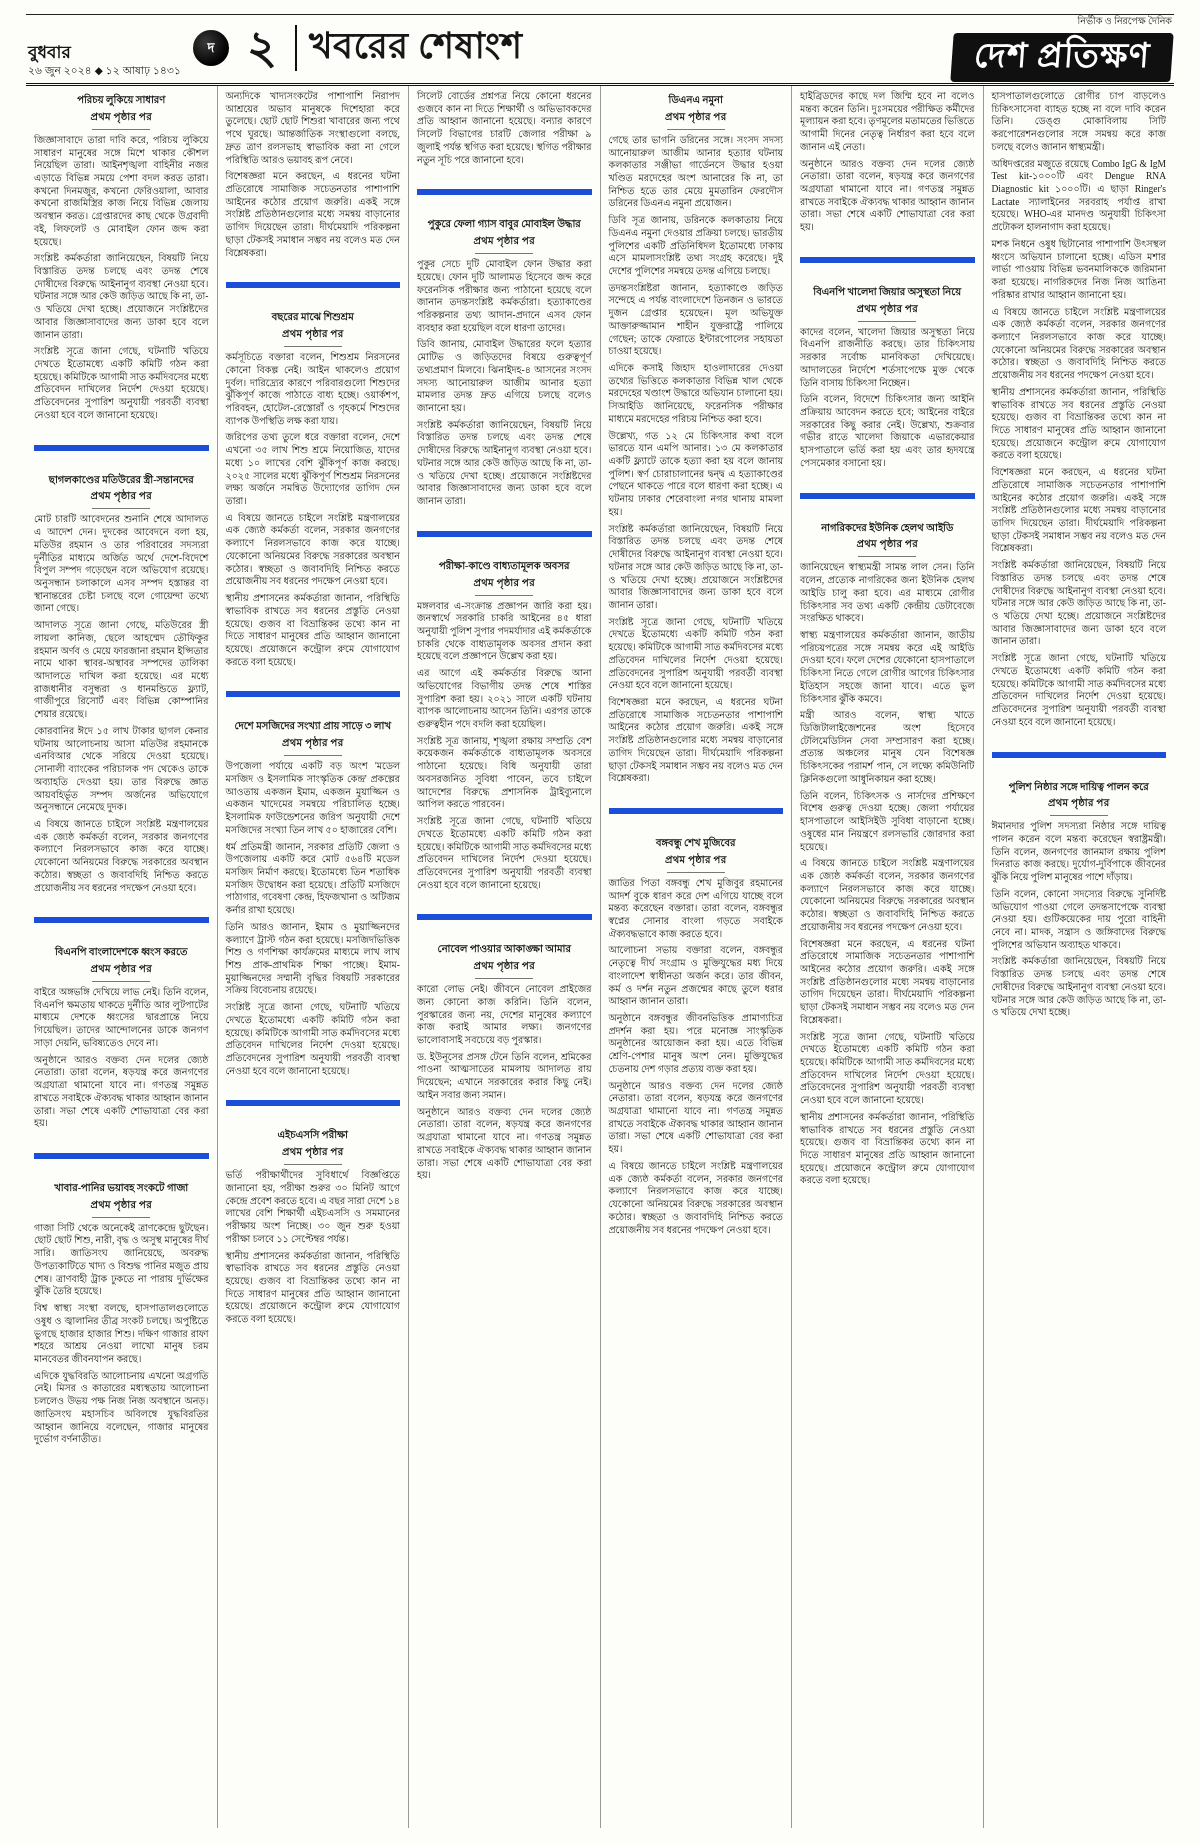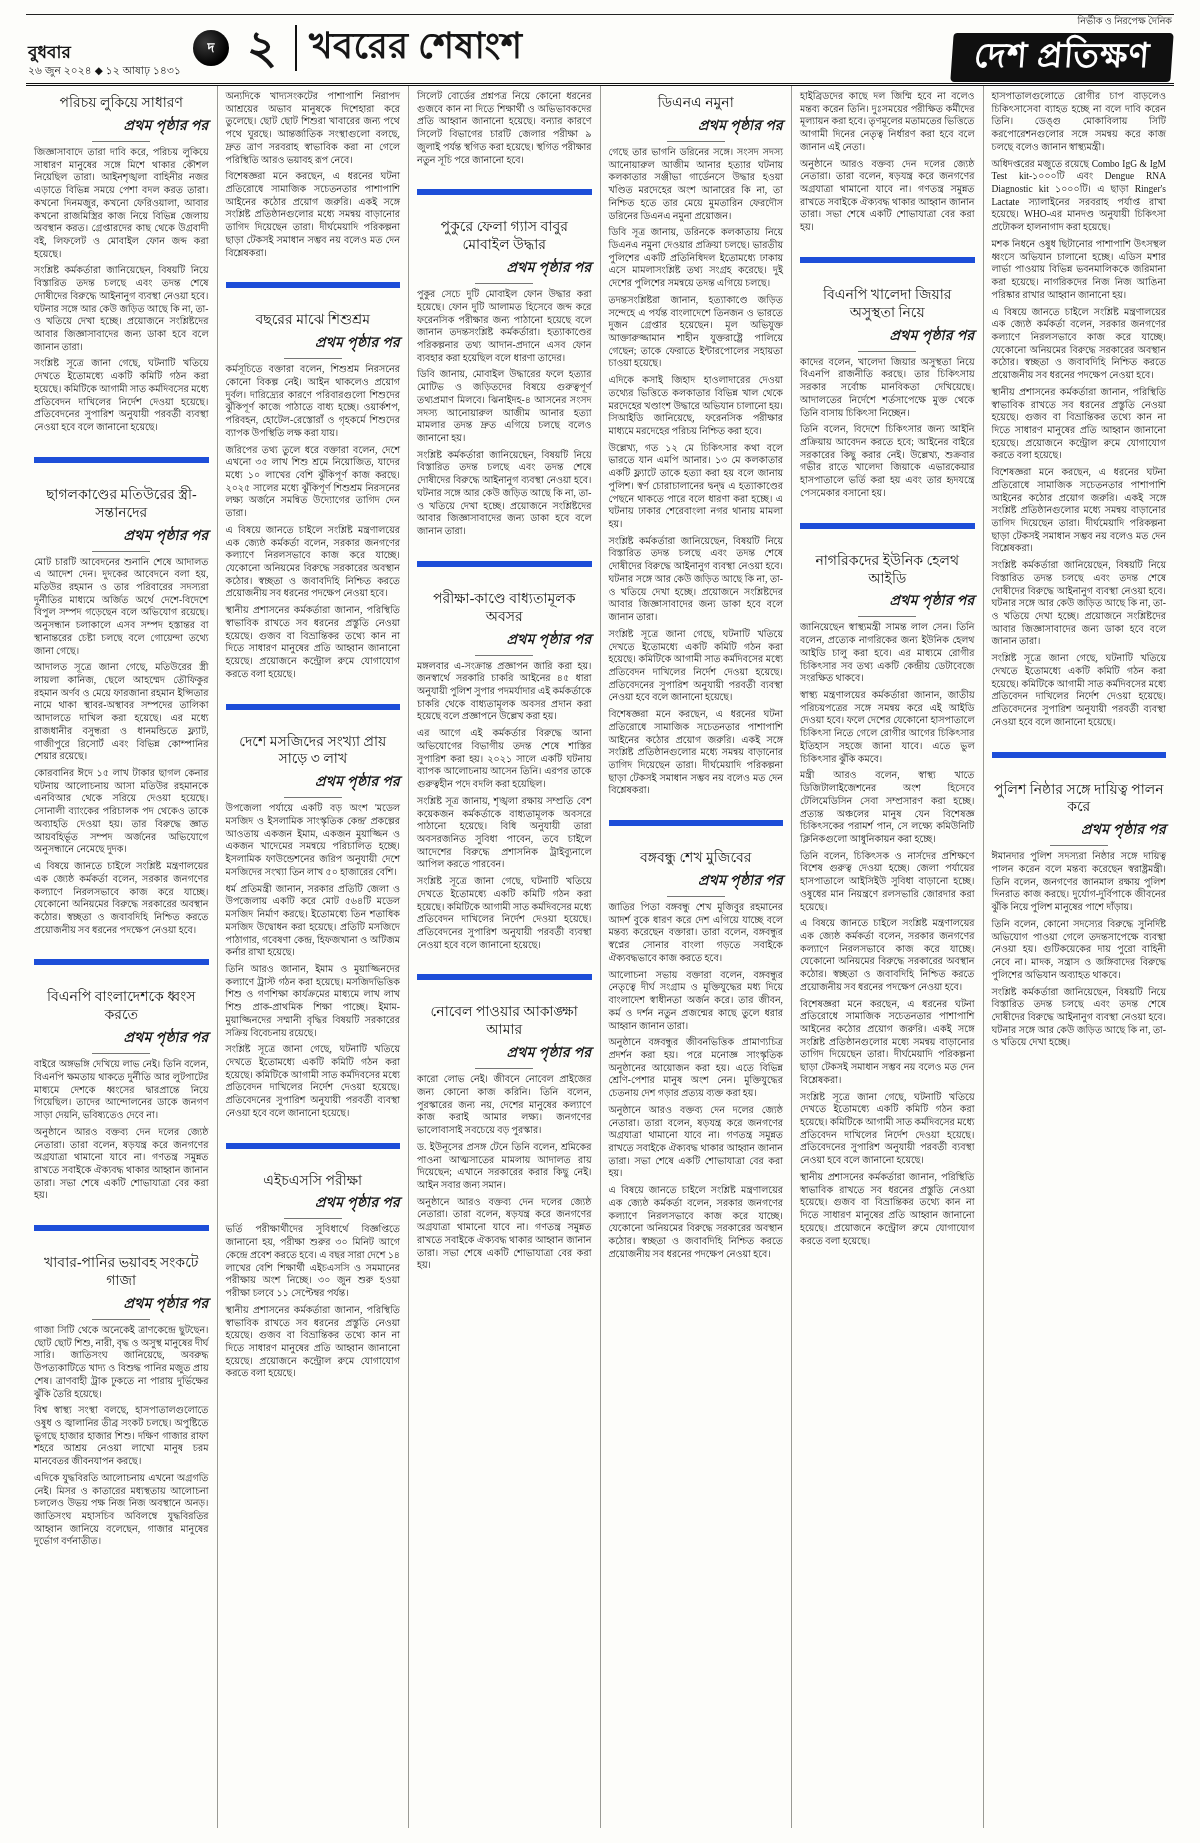--- a/index.html
+++ b/index.html
@@ -42,25 +42,25 @@
   
   .columns{display:flex;height:1742px;overflow:hidden;}
   .col{
     flex:1 1 0;min-width:0;padding:4px 8px 0 8px;border-right:1px solid var(--rule);
     box-sizing:border-box;overflow:hidden;
   }
   .col:last-child{border-right:none;}
   article.article{margin:0;}
   article.article + article.article{border-top:6px solid #1d4ed8;margin-top:23px;padding-top:19px;}
   .headline{
-    font-size:14px;font-weight:normal;text-align:center;line-height:1.28;
+    font-size:10px;font-weight:bold;text-align:center;line-height:1.28;
     margin:4px 2px 2px 2px;
   }
   .cont-label{
-    font-size:14px;font-weight:bold;text-align:right;margin:0 0 4px 0;letter-spacing:.3px;font-style:italic;
+    font-size:10px;font-weight:bold;text-align:center;margin:0 0 4px 0;letter-spacing:.3px;
   }
   .cont-label::after{
     content:"";display:block;width:58px;height:1px;background:#777;margin:3px auto 0 auto;
   }
   p.body-text{
     font-size:9.5px;line-height:1.34;text-align:justify;margin:0 0 4px 0;
     word-break:break-word;
   }
 </style>
 </head>
@@ -110,21 +110,21 @@
         <article class="article">
           <h2 class="headline">খাবার-পানির ভয়াবহ সংকটে গাজা</h2>
           <div class="cont-label">প্রথম পৃষ্ঠার পর</div>
           <p class="body-text">গাজা সিটি থেকে অনেকেই ত্রাণকেন্দ্রে ছুটছেন। ছোট ছোট শিশু, নারী, বৃদ্ধ ও অসুস্থ মানুষের দীর্ঘ সারি। জাতিসংঘ জানিয়েছে, অবরুদ্ধ উপত্যকাটিতে খাদ্য ও বিশুদ্ধ পানির মজুত প্রায় শেষ। ত্রাণবাহী ট্রাক ঢুকতে না পারায় দুর্ভিক্ষের ঝুঁকি তৈরি হয়েছে।</p>
           <p class="body-text">বিশ্ব স্বাস্থ্য সংস্থা বলছে, হাসপাতালগুলোতে ওষুধ ও জ্বালানির তীব্র সংকট চলছে। অপুষ্টিতে ভুগছে হাজার হাজার শিশু। দক্ষিণ গাজার রাফা শহরে আশ্রয় নেওয়া লাখো মানুষ চরম মানবেতর জীবনযাপন করছে।</p>
           <p class="body-text">এদিকে যুদ্ধবিরতি আলোচনায় এখনো অগ্রগতি নেই। মিসর ও কাতারের মধ্যস্থতায় আলোচনা চললেও উভয় পক্ষ নিজ নিজ অবস্থানে অনড়। জাতিসংঘ মহাসচিব অবিলম্বে যুদ্ধবিরতির আহ্বান জানিয়ে বলেছেন, গাজার মানুষের দুর্ভোগ বর্ণনাতীত।</p>
         </article>
       </div>
       <div class="col">
         <article class="article">
-          <p class="body-text">অন্যদিকে খাদ্যসংকটের পাশাপাশি নিরাপদ আশ্রয়ের অভাব মানুষকে দিশেহারা করে তুলেছে। ছোট ছোট শিশুরা খাবারের জন্য পথে পথে ঘুরছে। আন্তর্জাতিক সংস্থাগুলো বলছে, দ্রুত ত্রাণ সরবরাহ স্বাভাবিক করা না গেলে পরিস্থিতি আরও ভয়াবহ রূপ নেবে।</p>
+          <p class="body-text">অন্যদিকে খাদ্যসংকটের পাশাপাশি নিরাপদ আশ্রয়ের অভাব মানুষকে দিশেহারা করে তুলেছে। ছোট ছোট শিশুরা খাবারের জন্য পথে পথে ঘুরছে। আন্তর্জাতিক সংস্থাগুলো বলছে, দ্রুত ত্রাণ রলসভাহ স্বাভাবিক করা না গেলে পরিস্থিতি আরও ভয়াবহ রূপ নেবে।</p>
           <p class="body-text">বিশেষজ্ঞরা মনে করছেন, এ ধরনের ঘটনা প্রতিরোধে সামাজিক সচেতনতার পাশাপাশি আইনের কঠোর প্রয়োগ জরুরি। একই সঙ্গে সংশ্লিষ্ট প্রতিষ্ঠানগুলোর মধ্যে সমন্বয় বাড়ানোর তাগিদ দিয়েছেন তারা। দীর্ঘমেয়াদি পরিকল্পনা ছাড়া টেকসই সমাধান সম্ভব নয় বলেও মত দেন বিশ্লেষকরা।</p>
         </article>
         <article class="article">
           <h2 class="headline">বছরের মাঝে শিশুশ্রম</h2>
           <div class="cont-label">প্রথম পৃষ্ঠার পর</div>
           <p class="body-text">কর্মসূচিতে বক্তারা বলেন, শিশুশ্রম নিরসনের কোনো বিকল্প নেই। আইন থাকলেও প্রয়োগ দুর্বল। দারিদ্র্যের কারণে পরিবারগুলো শিশুদের ঝুঁকিপূর্ণ কাজে পাঠাতে বাধ্য হচ্ছে। ওয়ার্কশপ, পরিবহন, হোটেল-রেস্তোরাঁ ও গৃহকর্মে শিশুদের ব্যাপক উপস্থিতি লক্ষ করা যায়।</p>
           <p class="body-text">জরিপের তথ্য তুলে ধরে বক্তারা বলেন, দেশে এখনো ৩৫ লাখ শিশু শ্রমে নিয়োজিত, যাদের মধ্যে ১০ লাখের বেশি ঝুঁকিপূর্ণ কাজ করছে। ২০২৫ সালের মধ্যে ঝুঁকিপূর্ণ শিশুশ্রম নিরসনের লক্ষ্য অর্জনে সমন্বিত উদ্যোগের তাগিদ দেন তারা।</p>
           <p class="body-text">এ বিষয়ে জানতে চাইলে সংশ্লিষ্ট মন্ত্রণালয়ের এক জ্যেষ্ঠ কর্মকর্তা বলেন, সরকার জনগণের কল্যাণে নিরলসভাবে কাজ করে যাচ্ছে। যেকোনো অনিয়মের বিরুদ্ধে সরকারের অবস্থান কঠোর। স্বচ্ছতা ও জবাবদিহি নিশ্চিত করতে প্রয়োজনীয় সব ধরনের পদক্ষেপ নেওয়া হবে।</p>
           <p class="body-text">স্থানীয় প্রশাসনের কর্মকর্তারা জানান, পরিস্থিতি স্বাভাবিক রাখতে সব ধরনের প্রস্তুতি নেওয়া হয়েছে। গুজব বা বিভ্রান্তিকর তথ্যে কান না দিতে সাধারণ মানুষের প্রতি আহ্বান জানানো হয়েছে। প্রয়োজনে কন্ট্রোল রুমে যোগাযোগ করতে বলা হয়েছে।</p>
         </article>

